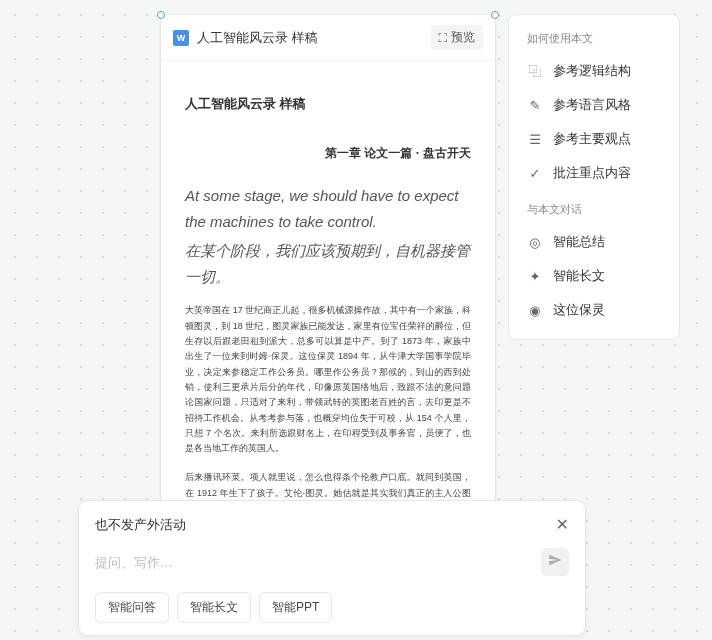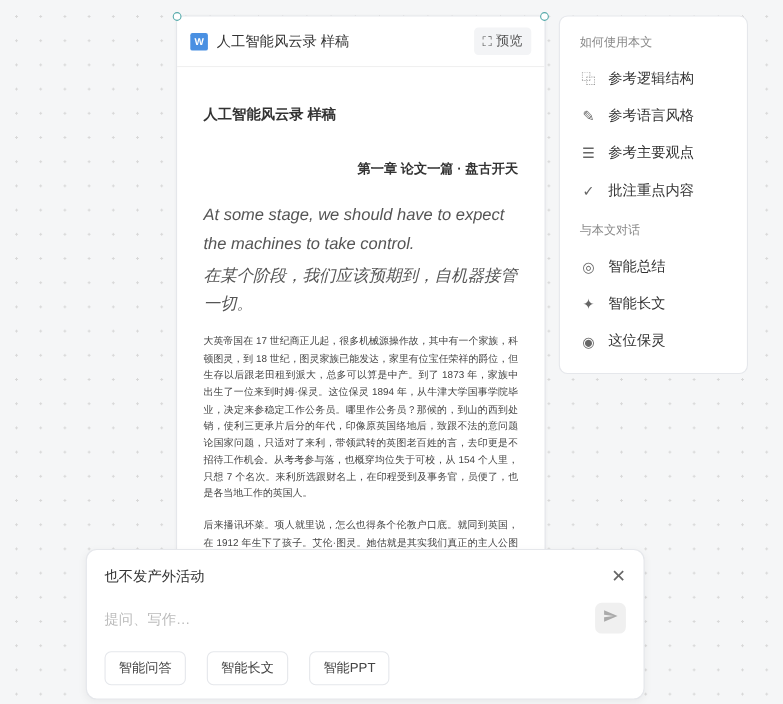--- a/index.html
+++ b/index.html
@@ -186,21 +186,21 @@
       background: #f0f0f0;
       border-radius: 6px;
       display: flex;
       align-items: center;
       justify-content: center;
       cursor: pointer;
       color: #aaa;
     }
     .chip-row {
       display: flex;
-      gap: 19px;
+      gap: 8px;
     }
     .chip {
       padding: 6px 12px;
       border: 1px solid #e5e7eb;
       border-radius: 6px;
       font-size: 12px;
       color: #444;
       cursor: pointer;
       background: #fff;
       position: relative;

